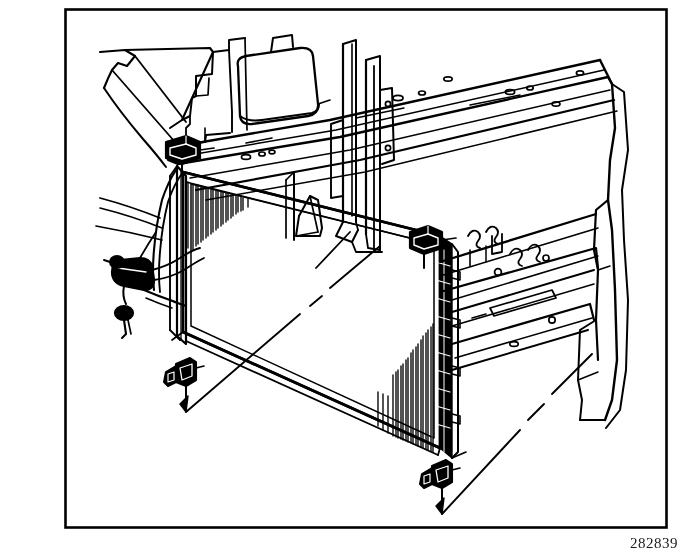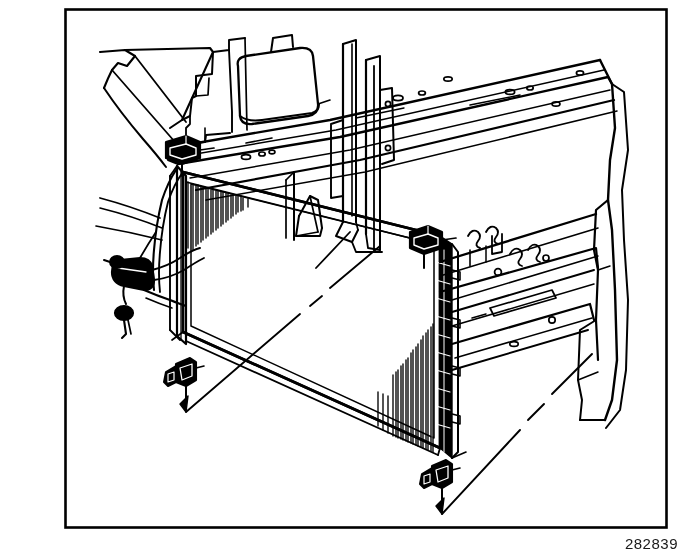--- a/index.html
+++ b/index.html
@@ -25,21 +25,21 @@
     position: absolute;
     left: 0; top: 0;
     width: 690px;
     height: 558px;
     display: block;
   }
   .fig-number {
     position: absolute;
     right: 12px;
     bottom: 6px;
-    font-family: Liberation Sans, sans-serif;
+    font-family: Liberation Serif, serif;
     font-size: 15px;
     letter-spacing: 0.5px;
     color: #1a1a1a;
     white-space: nowrap;
   }
 </style>
 </head>
 <body>
 
 <div id="figure-root">

